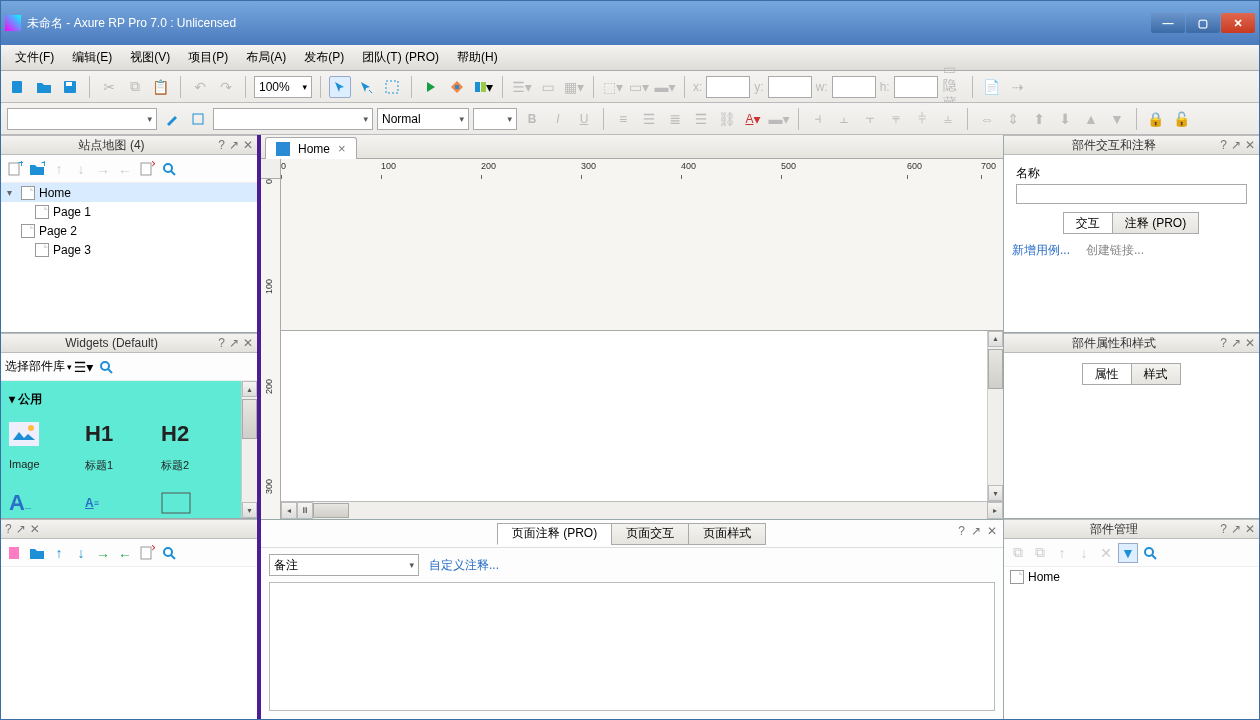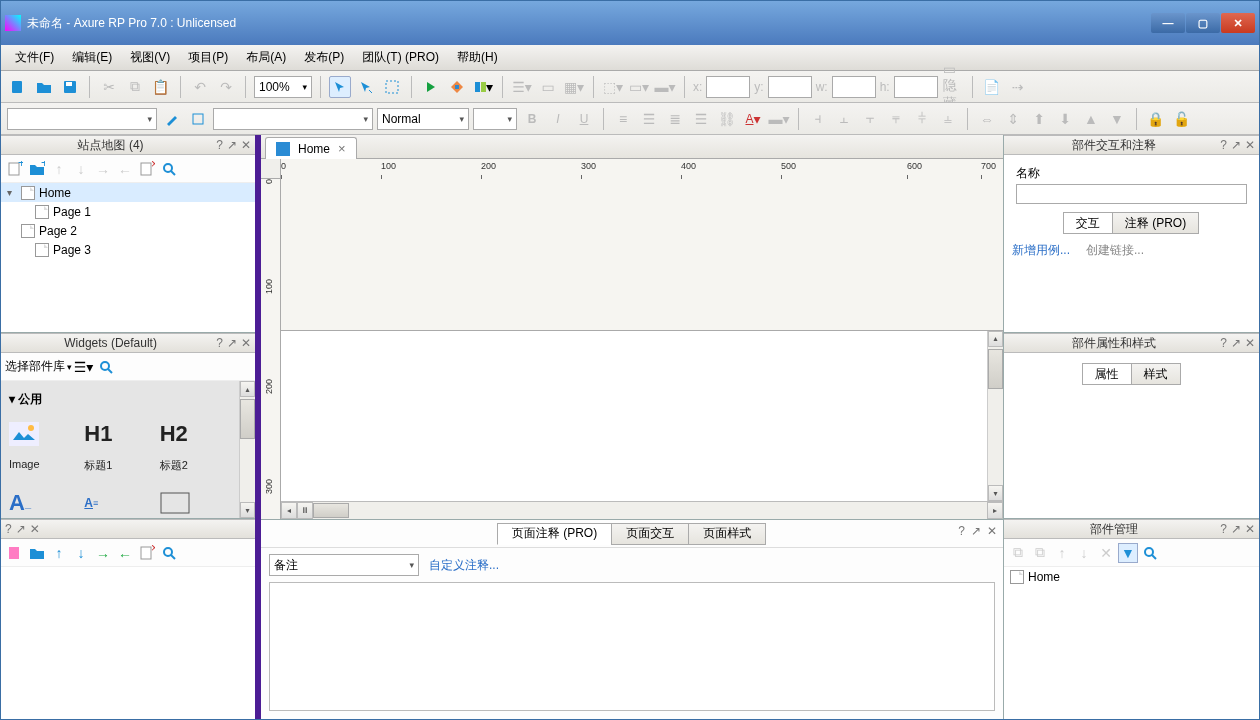--- a/index.html
+++ b/index.html
@@ -16,37 +16,37 @@
 .toolbar1{height:32px;background:linear-gradient(#f4f3f1,#ebeae6);border-bottom:1px solid #bbb;display:flex;align-items:center;padding:0 6px;gap:4px}
 .toolbar2{height:32px;background:linear-gradient(#f4f3f1,#ebeae6);border-bottom:1px solid #bbb;display:flex;align-items:center;padding:0 6px;gap:4px}
 .tbtn{width:22px;height:22px;display:flex;align-items:center;justify-content:center;border:1px solid transparent;border-radius:2px;font-size:14px}
 .tbtn.dis{color:#bbb}
 .tbtn svg,.ibtn svg{display:block}
 .sep{width:1px;height:22px;background:#bbb;margin:0 4px}
 .zoom{width:58px;height:22px;border:1px solid #aaa;background:#fff;display:flex;align-items:center;padding:0 4px}
 .combo{height:22px;border:1px solid #aaa;background:#fff;display:flex;align-items:center;padding:0 4px}
 .combo .arr{margin-left:auto;color:#555;font-size:9px}
 .mainrow{flex:1;display:flex;min-height:0}
-.leftcol{width:260px;display:flex;flex-direction:column;border-right:6px solid #4c1d95}
+.leftcol{width:260px;display:flex;flex-direction:column;border-right:4px solid #4c1d95}
 .midcol{flex:1;display:flex;flex-direction:column;min-width:0}
 .rightcol{width:256px;display:flex;flex-direction:column;border-left:1px solid #9aa}
 .panel{display:flex;flex-direction:column;background:#fdfdfd;border-bottom:1px solid #9aa;min-height:0}
 .panel-hdr{height:20px;background:linear-gradient(#f4f3f1,#e3e1db);display:flex;align-items:center;padding:0 4px;border-bottom:1px solid #bbb;border-top:1px solid #bbb}
 .panel-hdr .ptitle{flex:1;text-align:center;color:#333}
 .panel-hdr .pbtns{display:flex;gap:4px;color:#777;font-size:10px}
 .panel-hdr .pbtn{cursor:pointer}
 .panel-tools{height:28px;display:flex;align-items:center;gap:2px;padding:0 4px;background:#fdfdfd;border-bottom:1px solid #eee}
 .ibtn{width:20px;height:20px;display:flex;align-items:center;justify-content:center;font-size:14px}
 .tree{flex:1;overflow:auto;background:#fff}
 .tree-item{display:flex;align-items:center;height:19px;padding-left:6px;gap:4px}
 .tree-item.sel{background:#d9ecff}
 .tree-item .exp{width:10px;color:#666;font-size:10px}
 .tree-item .pageico{width:14px;height:14px;border:1px solid #999;background:#fff;position:relative}
 .tree-item .pageico::after{content:"";position:absolute;top:0;right:0;border-left:4px solid #ddd;border-top:4px solid transparent}
-.widgets-body{flex:1;overflow:auto;padding:6px;background:#e5e5e5}
+.widgets-body{flex:1;overflow:auto;padding:6px;background:#5eead4}
 .widgets-body .section{font-weight:bold;padding:4px 2px}
 .wgrid{display:grid;grid-template-columns:repeat(3,1fr);gap:12px 4px;padding:4px 2px}
 .wcell{display:flex;flex-direction:column;align-items:flex-start;gap:6px}
 .wcell .wico{height:36px;display:flex;align-items:center;justify-content:center;font-size:22px;font-weight:bold;color:#222}
 .wcell .wlabel{font-size:11px;color:#222}
 .scrolly{width:16px;background:#f0efeb;border-left:1px solid #ccc;display:flex;flex-direction:column}
 .scrolly .btn{height:16px;background:linear-gradient(#f6f5f1,#ddd);border:1px solid #bbb;display:flex;align-items:center;justify-content:center;font-size:8px;color:#555}
 .scrolly .thumb{flex:0 0 40px;background:linear-gradient(#e8e6e0,#d0cec8);border:1px solid #aaa;margin-top:2px}
 .canvas-tabs{height:24px;background:linear-gradient(#f4f3f1,#e6e4de);display:flex;align-items:flex-end;padding-left:4px;border-bottom:1px solid #aaa}
 .canvas-tab{height:22px;display:flex;align-items:center;gap:8px;padding:0 10px;background:#fff;border:1px solid #aaa;border-bottom:none;border-radius:3px 3px 0 0;margin-bottom:-1px}

